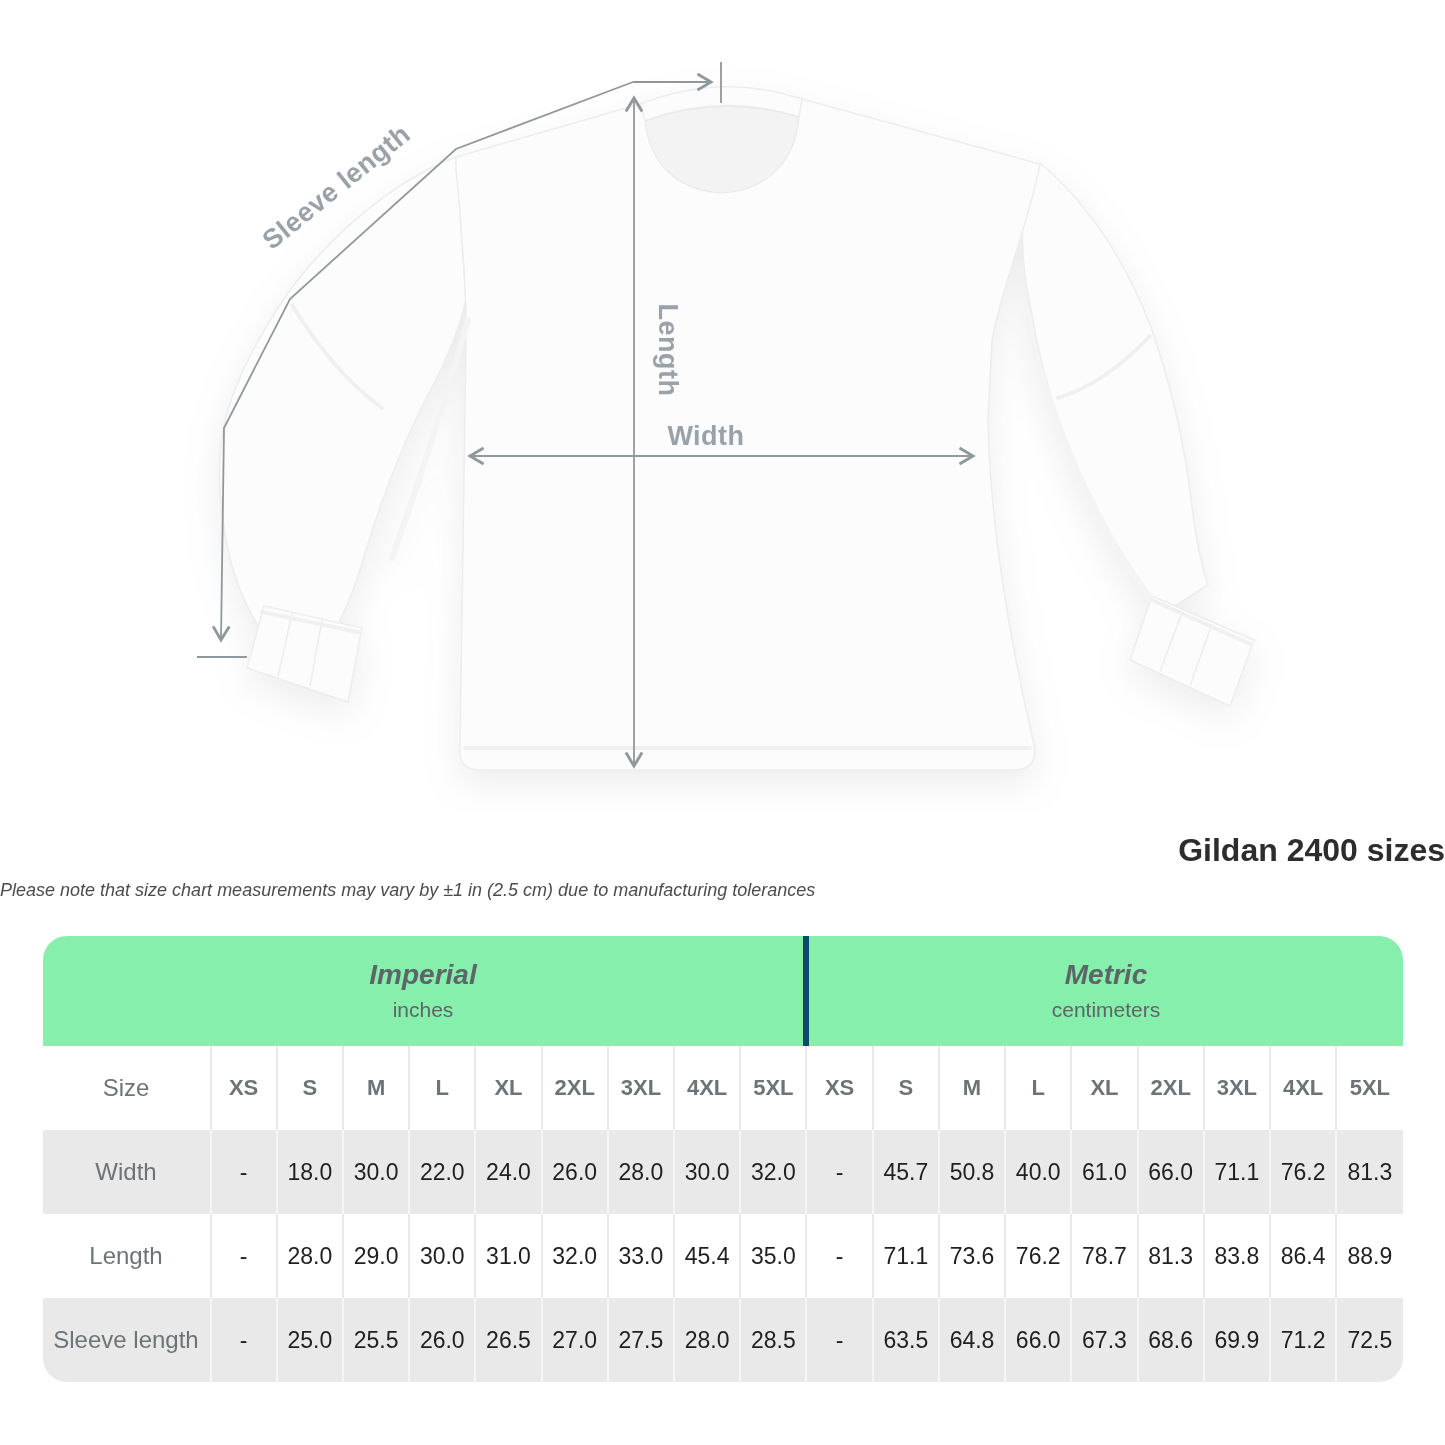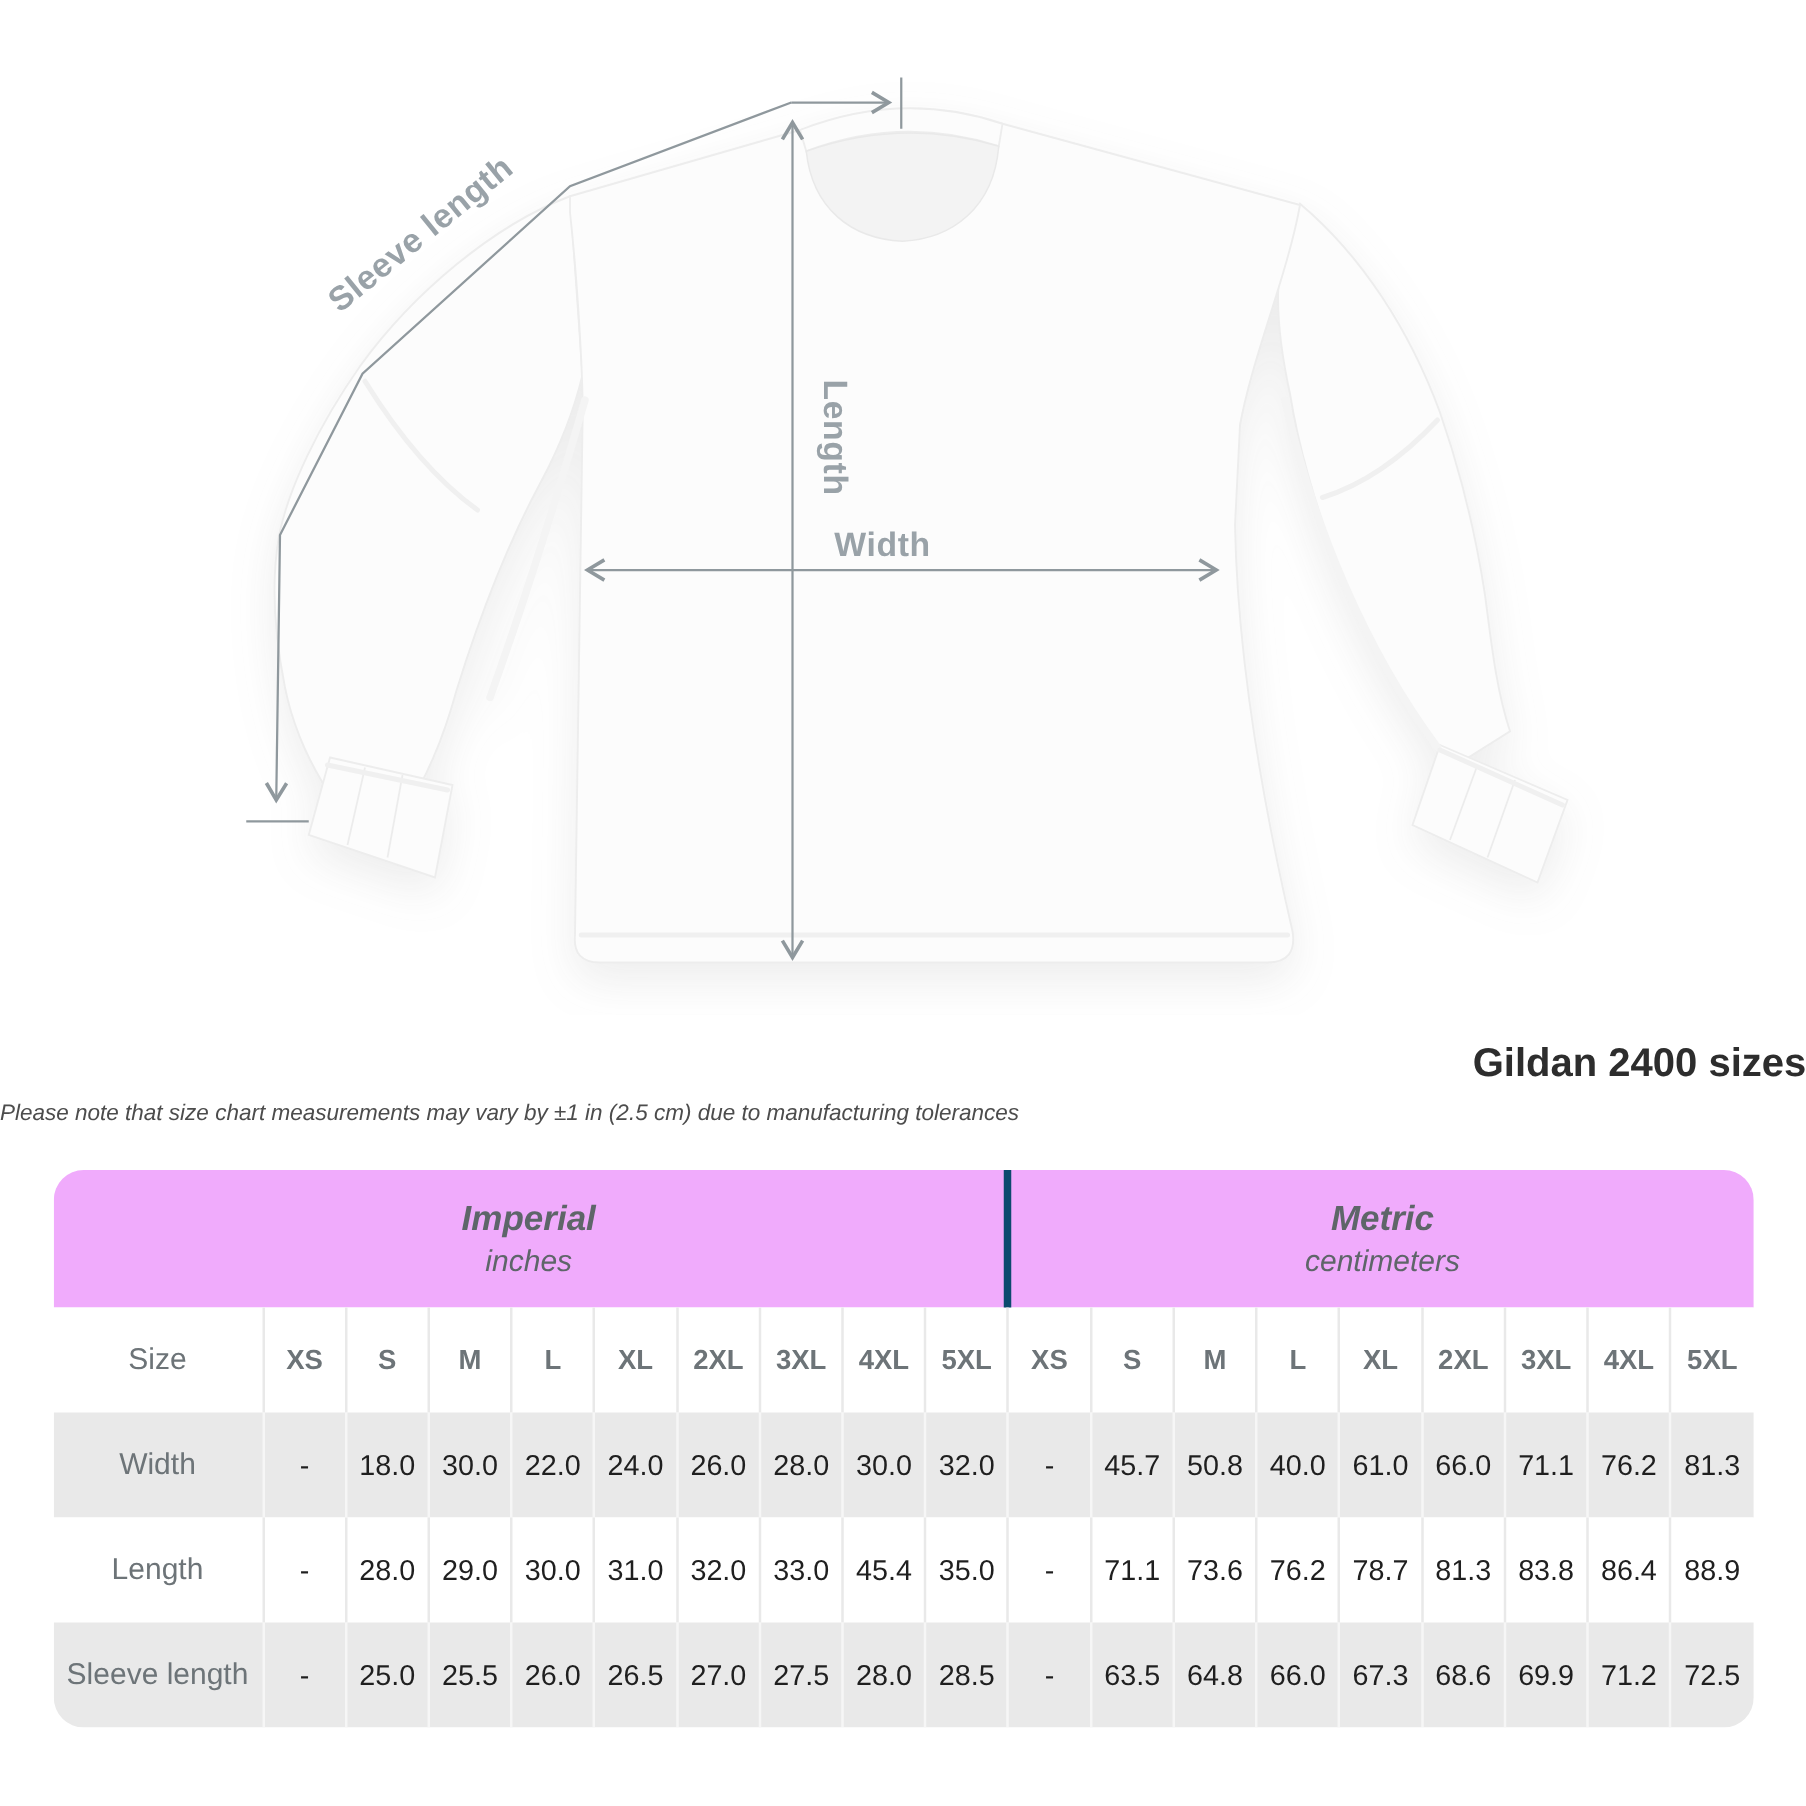--- a/index.html
+++ b/index.html
@@ -22,23 +22,23 @@
   .title{margin:18px 0 0;text-align:right;font-size:32px;line-height:40px;
          font-weight:bold;color:#2d2d2d;}
   .note{margin:8px 0 0;font-style:italic;font-size:18px;
         line-height:24px;color:#4c4c4c;}
 
   
   .table-wrap{width:1360px;margin:34px auto 0;border-radius:24px;overflow:hidden;}
   table.sizes{width:1360px;border-collapse:collapse;table-layout:fixed;}
   table.sizes col.c-label{width:168px;}
   table.sizes th,table.sizes td{padding:0;text-align:center;vertical-align:middle;font-weight:normal;}
-  tr.band-row th{height:110px;background:#f0abfc;}
+  tr.band-row th{height:110px;background:#86efac;}
   .band .unit{font-weight:bold;font-style:italic;font-size:28px;color:#5e6569;line-height:32px;}
-  .band .unitsub{font-style:italic;font-size:24px;color:#5e6569;line-height:26px;margin-top:6px;}
+  .band .unitsub{font-size:21px;color:#5e6569;line-height:26px;margin-top:6px;}
   .band.met{border-left:6px solid #0c4a6e;}
   tr.size-row th{height:84px;background:#ffffff;}
   tr.size-row th.shead{font-weight:bold;font-size:22px;color:#6d7478;}
   th.rlabel{font-weight:bold;font-size:24px;color:#6d7478;}
   tbody tr{height:84px;}
   tbody td{font-size:23px;color:#1f1f1f;}
   tr.white > *{background:#ffffff;}
   tr.gray  > *{background:#e9e9e9;}
   tr.white > *:not(:first-child){border-left:2px solid #e9e9e9;}
   tr.size-row > *:not(:first-child){border-left:2px solid #e9e9e9;}

